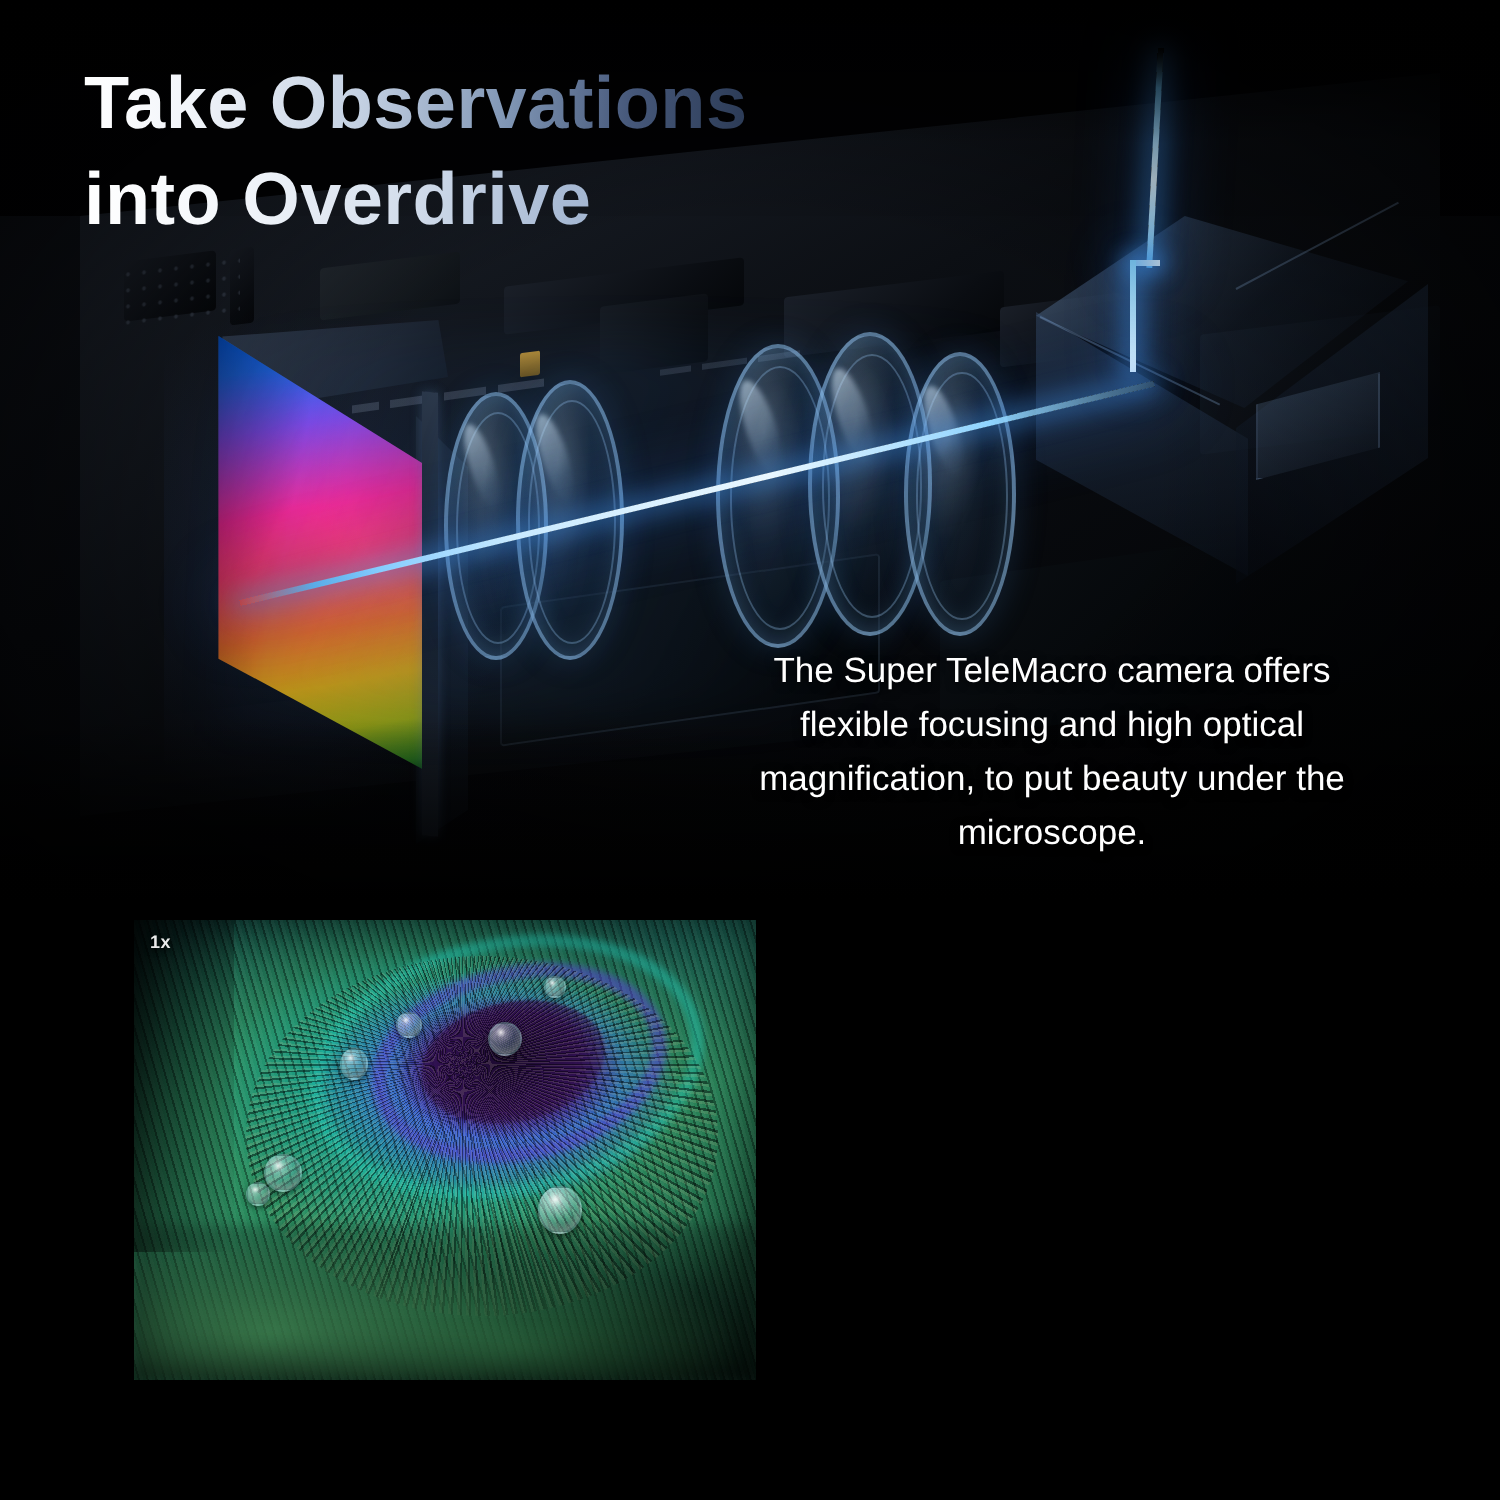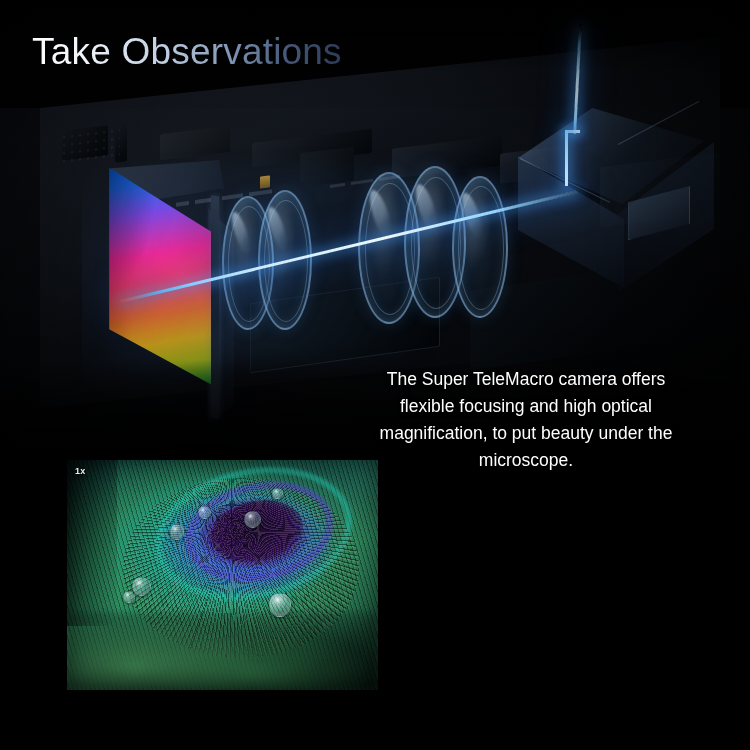--- a/index.html
+++ b/index.html
@@ -301,23 +301,23 @@
     position:absolute; inset:0;
     background:
       radial-gradient(ellipse at 50% 52%, transparent 38%, rgba(0,0,0,.55) 78%, #000 100%),
       linear-gradient(180deg, #000 0%, transparent 16%, transparent 80%, #000 100%);
     pointer-events:none;
   }
 
   
   .headline {
     position:absolute;
-    left:32px; top:28px;
+    left:42px; top:28px;
     z-index:20;
-    font-weight:normal;
+    font-weight:bold;
     font-size:37px;
     line-height:48px;
     letter-spacing:.2px;
     white-space:nowrap;
   }
   .headline .line {
     display:block;
     background-clip:text;
     -webkit-background-clip:text;
     color:transparent;
@@ -335,21 +335,20 @@
     position:absolute;
     left:360px; top:322px;
     width:332px;
     z-index:20;
     color:#ffffff;
     font-size:17.5px;
     line-height:27px;
     text-align:center;
     font-weight:500;
     text-shadow:0 1px 5px rgba(0,0,0,.85);
-    margin-top:44px;
   }
 
   
   .panels {
     position:absolute;
     left:67px; top:460px;
     width:618px; height:230px;
     display:flex;
     gap:7px;
   }
@@ -621,20 +620,21 @@
     <div class="beam-v"></div>
     <div class="beam-step"></div>
     <div class="beam-v2"></div>
     <div class="beam-diag"></div>
 
     <div class="hero-vignette"></div>
   </div>
 
   <h1 class="headline">
     <span class="line line1">Take Observations</span>
+    <span class="line line2">into Overdrive</span>
   </h1>
 
   <p class="desc">The Super TeleMacro camera offers flexible focusing and high optical magnification, to put beauty under the microscope.</p>
 
   <div class="panels">
 
     <div class="panel panel-left">
       <div class="pk">
         <div class="pk-barbs"></div>
         <div class="pk-ring2"></div>

